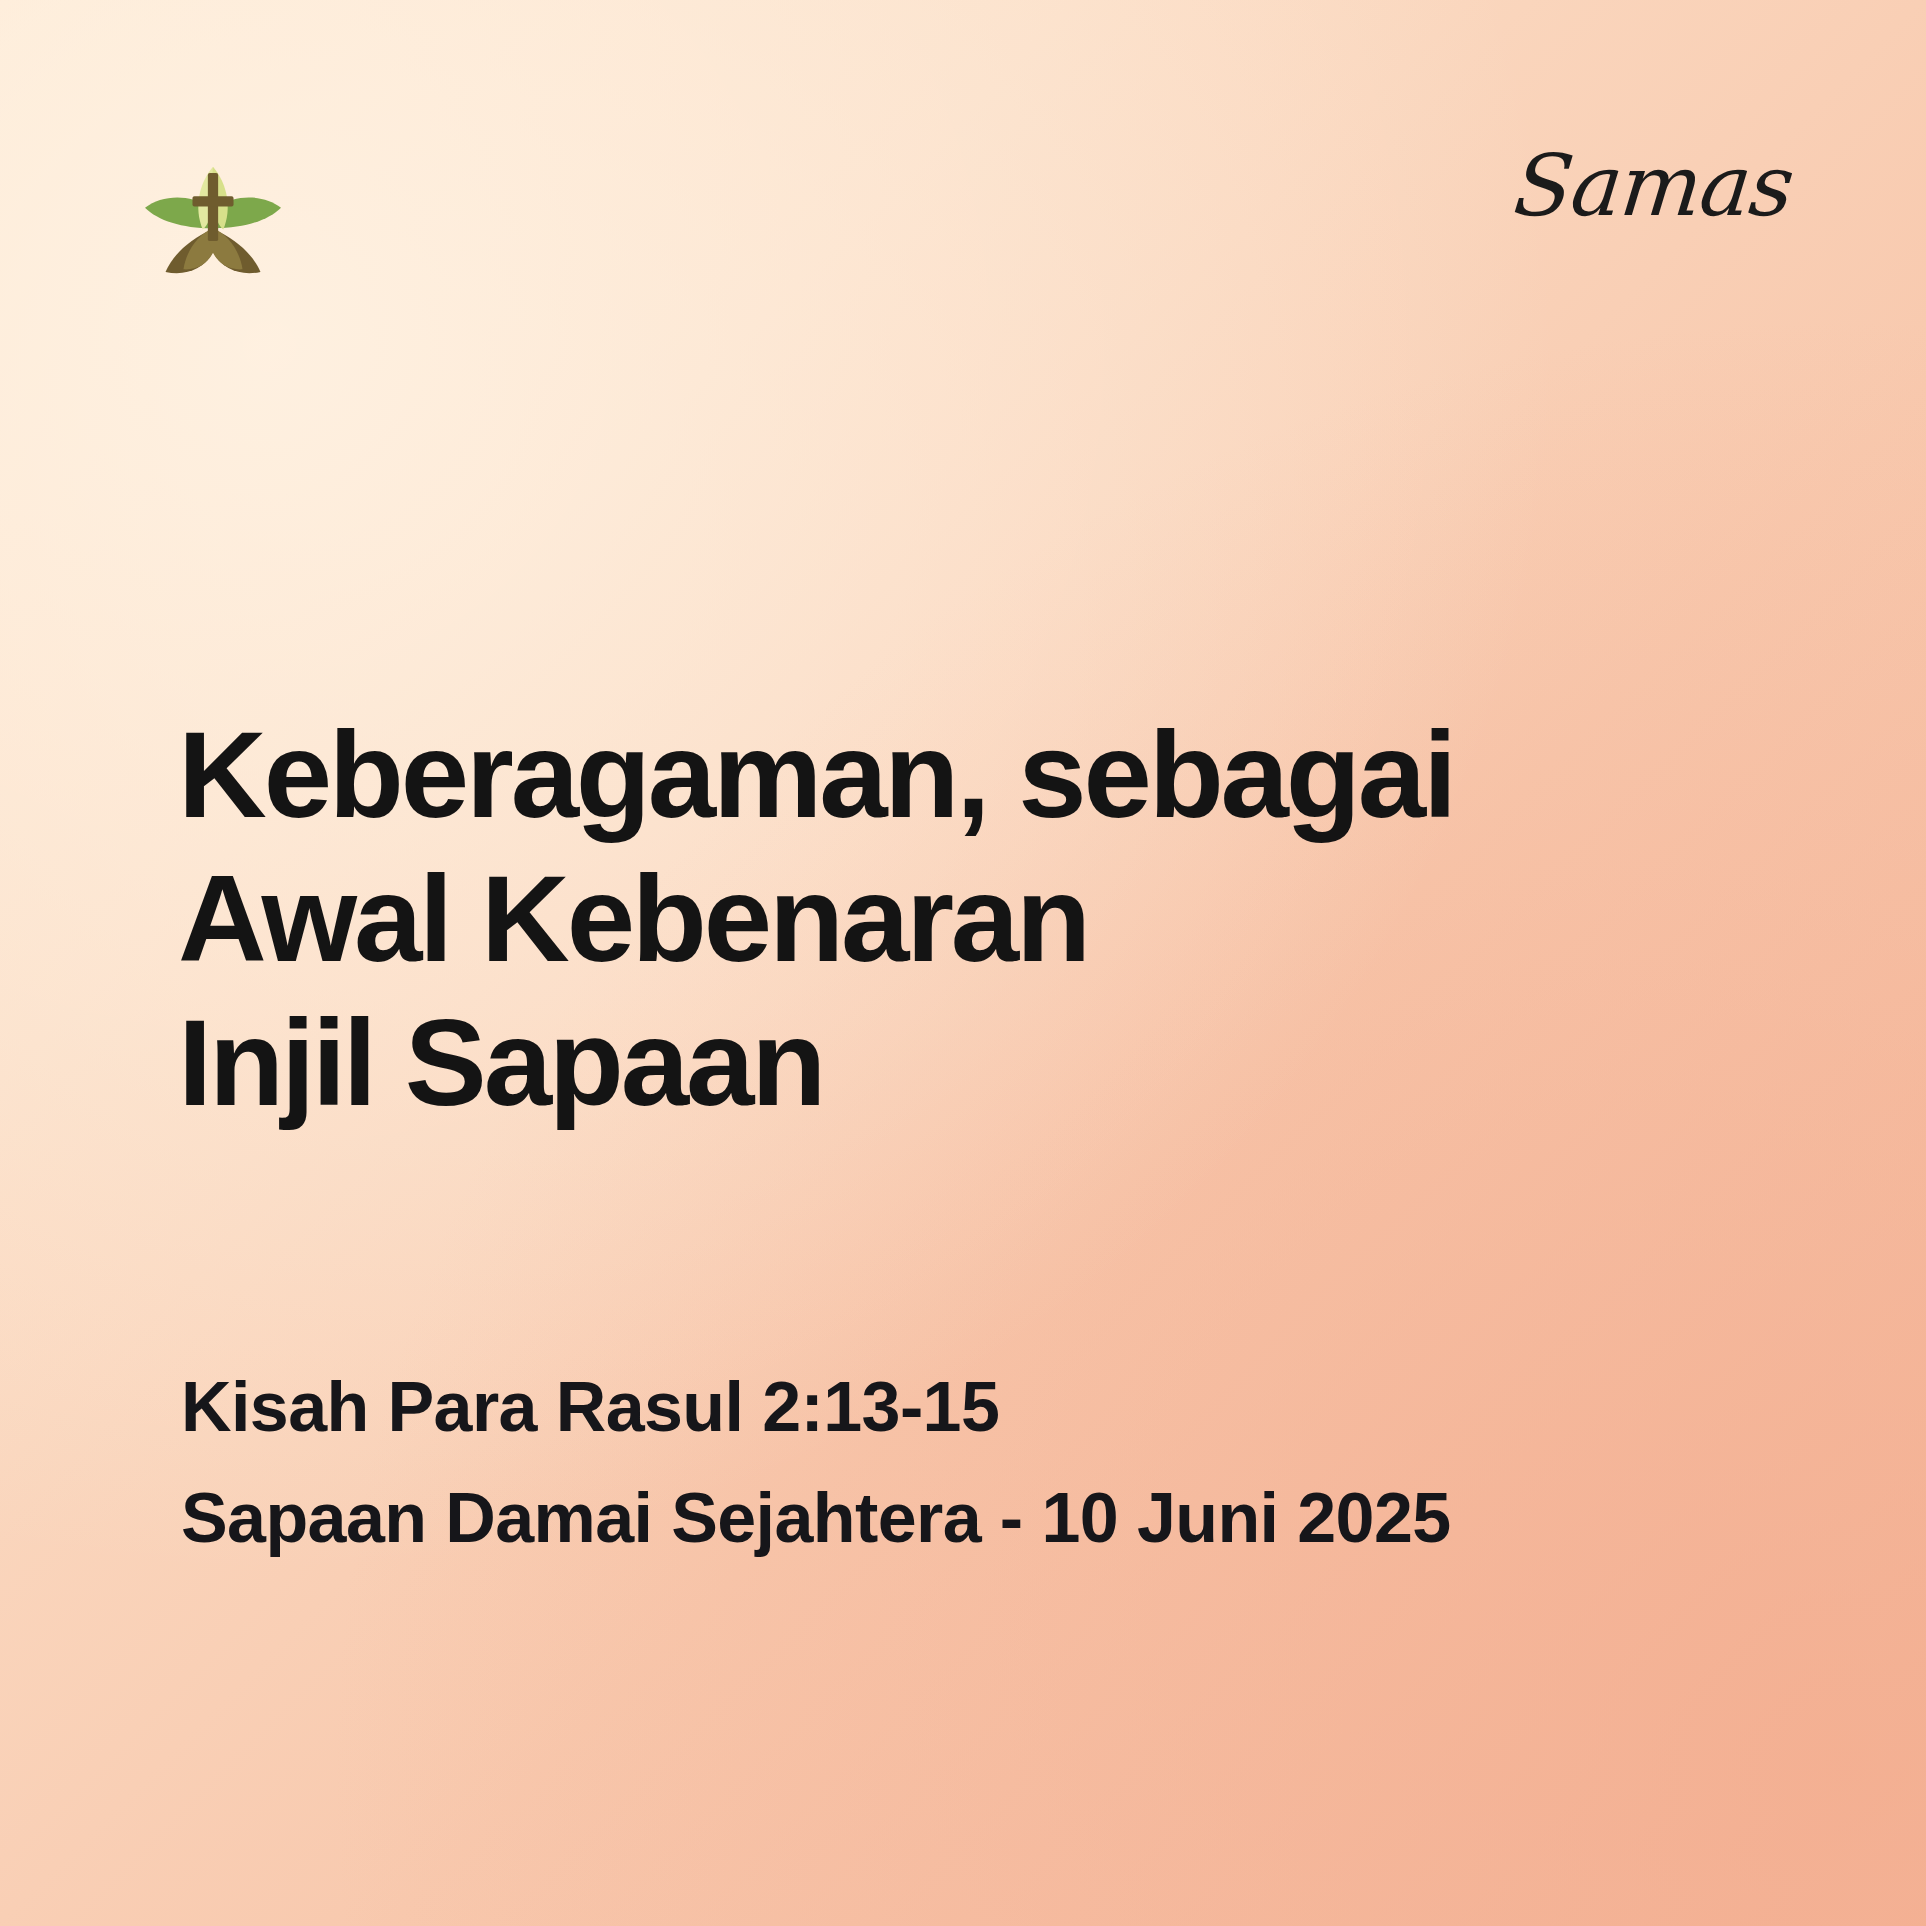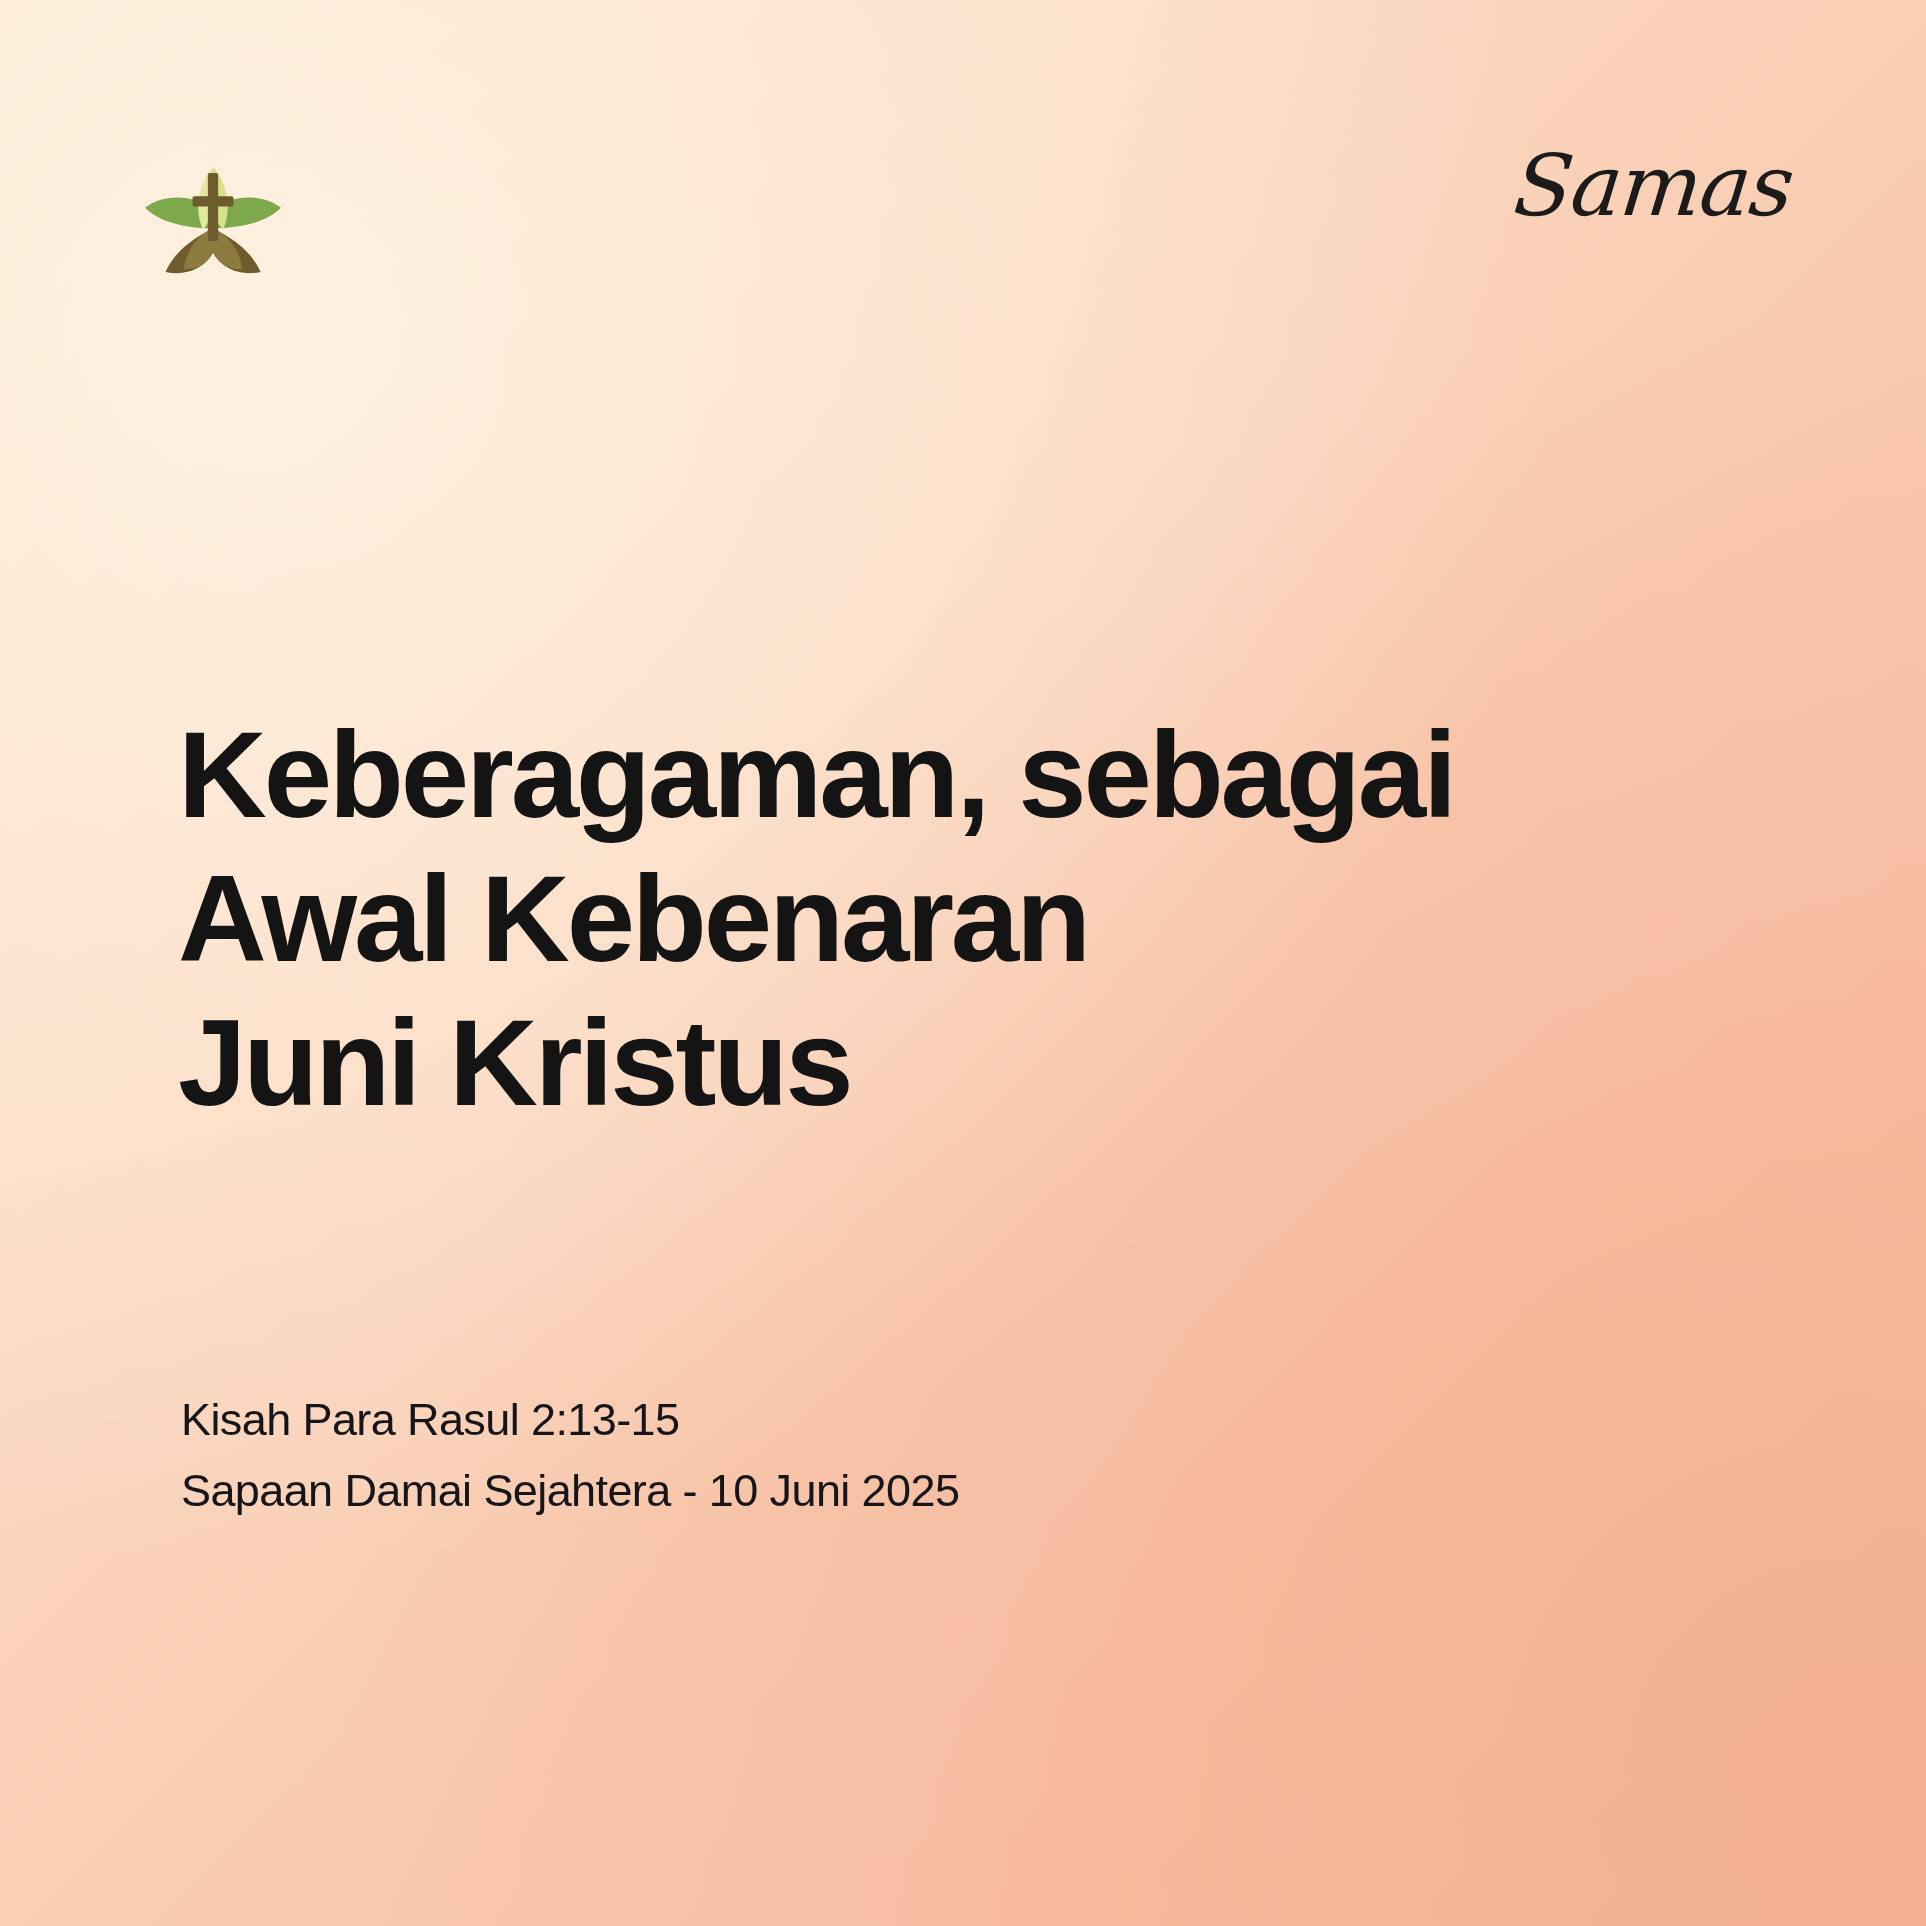--- a/index.html
+++ b/index.html
@@ -63,25 +63,25 @@
     font-weight: 700;
     color: #141414;
     letter-spacing: -3.2px;
     white-space: pre-line;
   }
 
   
   .meta {
     position: absolute;
     left: 181px;
-    top: 1384px;
+    top: 1352px;
     width: 1573px;
     color: #16161a;
-    font-size: 45px;
-    font-weight: 400;
+    font-size: 70px;
+    font-weight: 700;
     line-height: 1.58;
     letter-spacing: -0.6px;
   }
   .meta div { white-space: nowrap; }
 </style>
 </head>
 <body>
 
 <div class="card">
   <div class="bg-wash"></div>
@@ -103,20 +103,20 @@
 
       <rect x="112" y="64" width="16" height="106" rx="3" fill="#6f5c2e"></rect>
       <rect x="88" y="100" width="64" height="16" rx="3" fill="#6f5c2e"></rect>
     </svg>
   </div>
 
   <div class="brand">Samas</div>
 
   <div class="title">Keberagaman, sebagai
 Awal Kebenaran
-Juni Kristus</div>
+Injil Sapaan</div>
 
   <div class="meta">
     <div>Kisah Para Rasul 2:13-15</div>
     <div>Sapaan Damai Sejahtera - 10 Juni 2025</div>
   </div>
 </div>
 
 
 </body></html>

